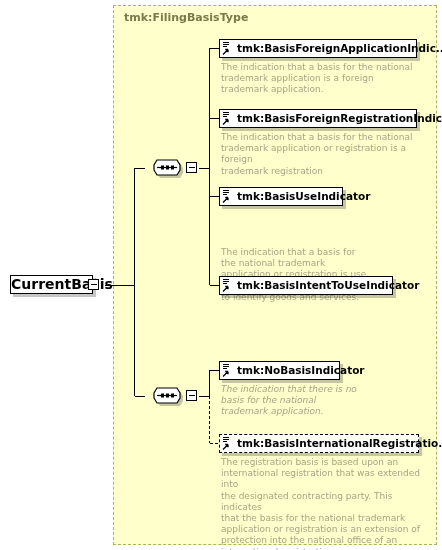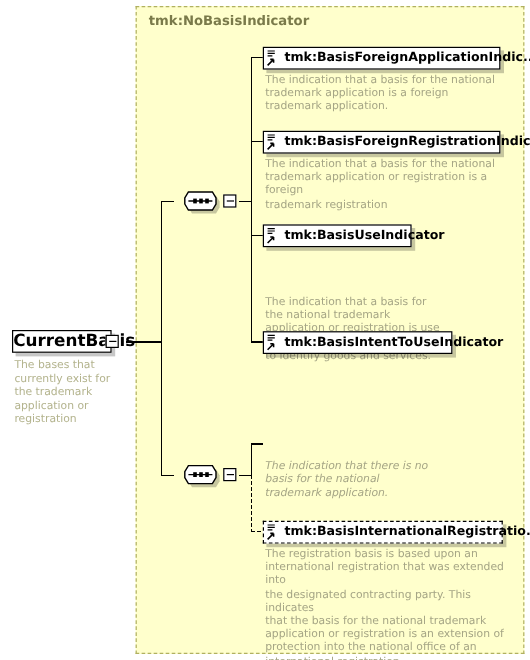--- a/index.html
+++ b/index.html
@@ -145,21 +145,21 @@
     width: 44px;
     height: 24px;
   }
 </style>
 </head>
 <body>
 
 <div id="canvas">
 
   <div class="type-panel"></div>
-  <div class="type-panel-label">tmk:NoBasisIndicator</div>
+  <div class="type-panel-label">tmk:FilingBasisType</div>
 
   <svg id="wires" viewBox="0 0 442 550" xmlns="http://www.w3.org/2000/svg">
     <g stroke="#000000" stroke-width="1" fill="none" shape-rendering="crispEdges">
 
       <path d="M 105 285 L 134 285"></path>
 
       <path d="M 134.5 285 L 134.5 168"></path>
       <path d="M 134.5 285 L 134.5 396"></path>
 
       <path d="M 134.5 168 L 145 168"></path>
@@ -183,25 +183,20 @@
 
       <path d="M 209.5 396 L 209.5 443"></path>
       <path d="M 209.5 443 L 219 443"></path>
     </g>
   </svg>
 
   <div class="root-node">
     <span class="root-label">CurrentBasis</span>
   </div>
   <div class="minus-box" style="left:88px; top:279px;"></div>
-  <div class="doc root-doc" style="left:12px; top:300px; width:92px;">The bases that
-currently exist for
-the trademark
-application or
-registration</div>
 
   <div class="compositor" style="left:145px; top:156px;">
     <svg width="44" height="24" viewBox="0 0 44 24" xmlns="http://www.w3.org/2000/svg">
       <polygon points="9,14 12,19 32,19 35,14 35,9 32,4 12,4 9,9" fill="rgba(0,0,0,0.22)" transform="translate(3,3)"></polygon>
       <polygon points="9,14 12,19 32,19 35,14 35,9 32,4 12,4 9,9" fill="#ffffff" stroke="#000000" stroke-width="1.2"></polygon>
       <line x1="12" y1="11.5" x2="32" y2="11.5" stroke="#000000" stroke-width="1.2"></line>
       <rect x="16" y="9.5" width="3" height="4" fill="#000000"></rect>
       <rect x="21" y="9.5" width="3" height="4" fill="#000000"></rect>
       <rect x="26" y="9.5" width="3" height="4" fill="#000000"></rect>
     </svg>
@@ -261,32 +256,43 @@
       </svg>
     </span>
     <span class="node-label">tmk:BasisUseIndicator</span>
   </div>
   <div class="doc" style="left:221px; top:210px; width:160px;margin-top:37px;">The indication that a basis for
 the national trademark
 application or registration is use
 of the trademark in commerce
 to identify goods and services.</div>
 
-  <div class="node" style="left:219px; top:276px; width:158px;text-align:right;">
+  <div class="node" style="left:219px; top:276px; width:174px;text-align:right;">
     <span class="elem-icon">
       <svg width="13" height="15" viewBox="0 0 13 15" xmlns="http://www.w3.org/2000/svg">
         <line x1="1" y1="1.5" x2="7" y2="1.5" stroke="#000000" stroke-width="1"></line>
         <line x1="1" y1="3.5" x2="7" y2="3.5" stroke="#000000" stroke-width="1"></line>
         <line x1="1" y1="5.5" x2="5" y2="5.5" stroke="#000000" stroke-width="1"></line>
         <path d="M 1 13.5 L 6 8.5 M 6 8.5 L 3.2 8.5 M 6 8.5 L 6 11.3" stroke="#000000" stroke-width="1.3" fill="none"></path>
       </svg>
     </span>
     <span class="node-label">tmk:BasisIntentToUseIndicator</span>
   </div>
 
+  <div class="node" style="left:219px; top:361px; width:121px;">
+    <span class="elem-icon">
+      <svg width="13" height="15" viewBox="0 0 13 15" xmlns="http://www.w3.org/2000/svg">
+        <line x1="1" y1="1.5" x2="7" y2="1.5" stroke="#000000" stroke-width="1"></line>
+        <line x1="1" y1="3.5" x2="7" y2="3.5" stroke="#000000" stroke-width="1"></line>
+        <line x1="1" y1="5.5" x2="5" y2="5.5" stroke="#000000" stroke-width="1"></line>
+        <path d="M 1 13.5 L 6 8.5 M 6 8.5 L 3.2 8.5 M 6 8.5 L 6 11.3" stroke="#000000" stroke-width="1.3" fill="none"></path>
+      </svg>
+    </span>
+    <span class="node-label">tmk:NoBasisIndicator</span>
+  </div>
   <div class="doc" style="left:221px; top:384px; width:150px;font-style:italic;">The indication that there is no
 basis for the national
 trademark application.</div>
 
   <div class="node optional" style="left:219px; top:434px; width:200px;">
     <span class="elem-icon">
       <svg width="13" height="15" viewBox="0 0 13 15" xmlns="http://www.w3.org/2000/svg">
         <line x1="1" y1="1.5" x2="7" y2="1.5" stroke="#000000" stroke-width="1"></line>
         <line x1="1" y1="3.5" x2="7" y2="3.5" stroke="#000000" stroke-width="1"></line>
         <line x1="1" y1="5.5" x2="5" y2="5.5" stroke="#000000" stroke-width="1"></line>

